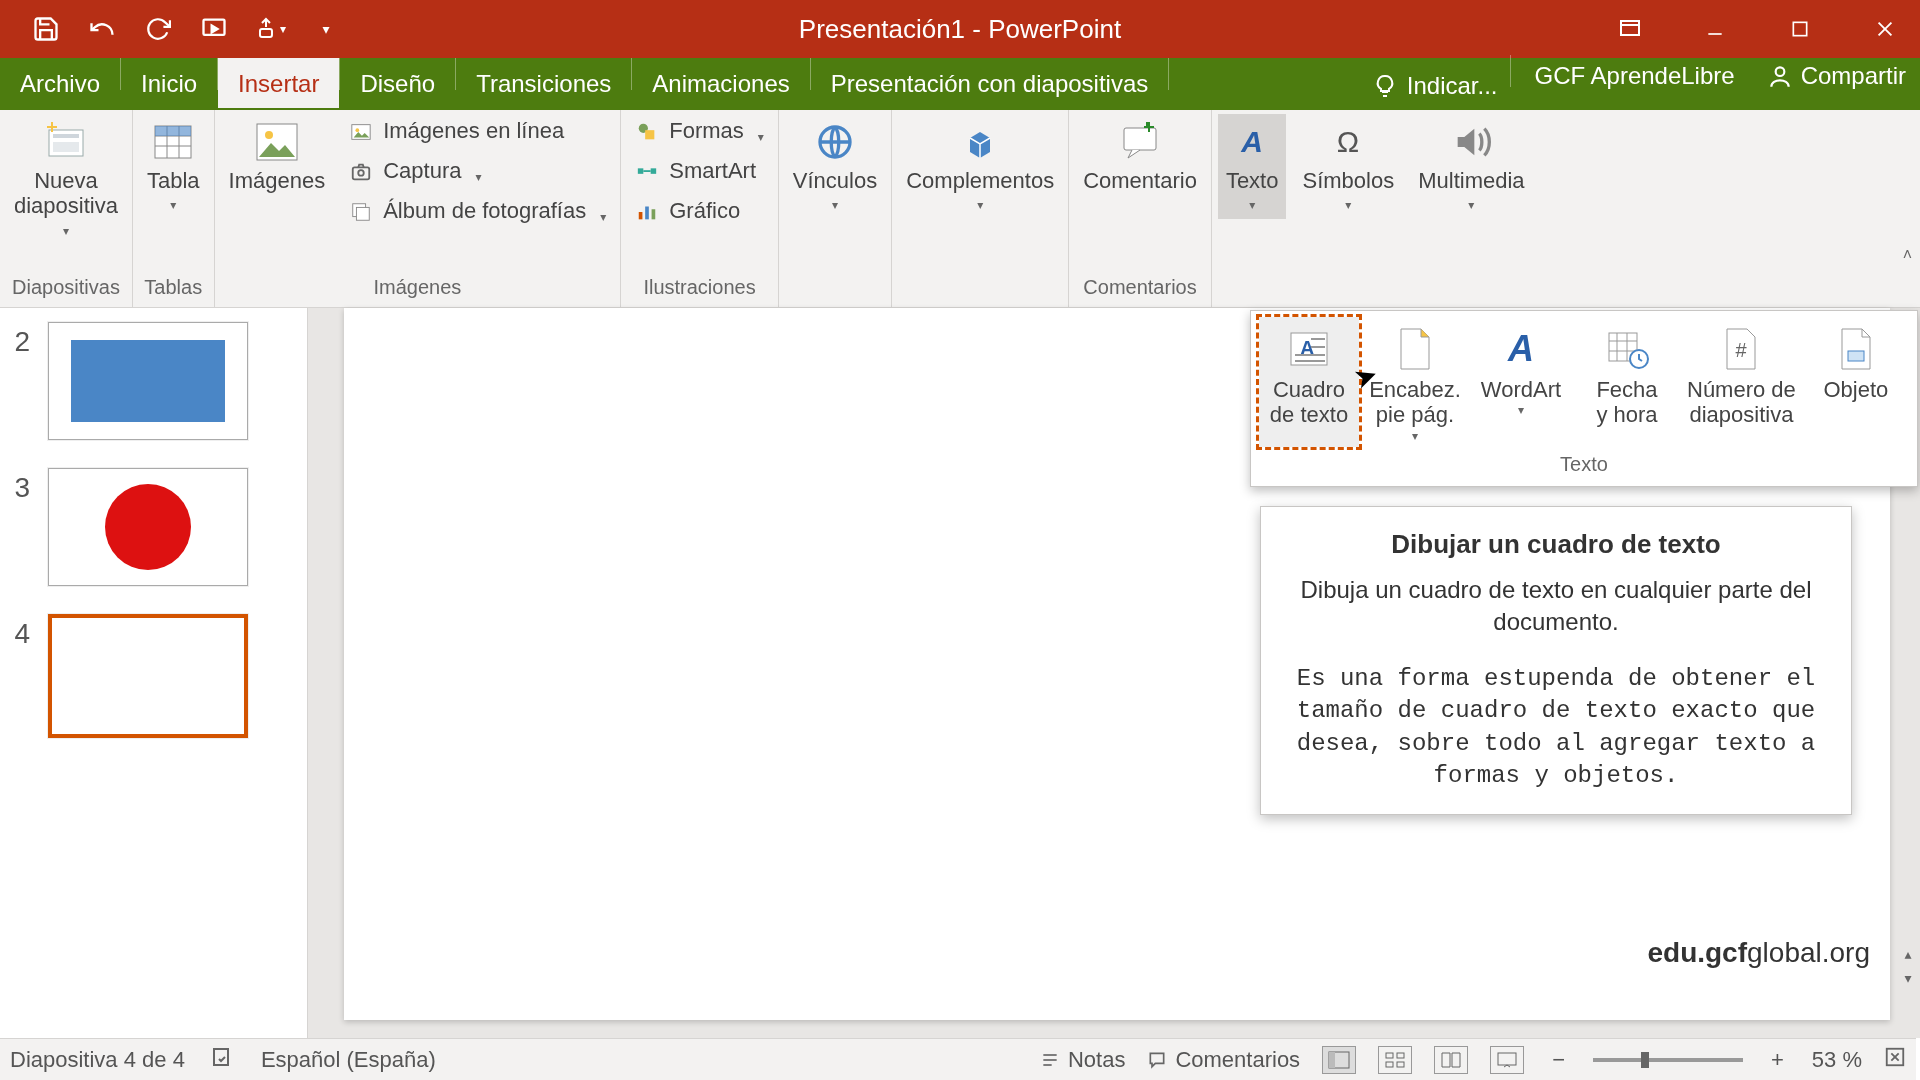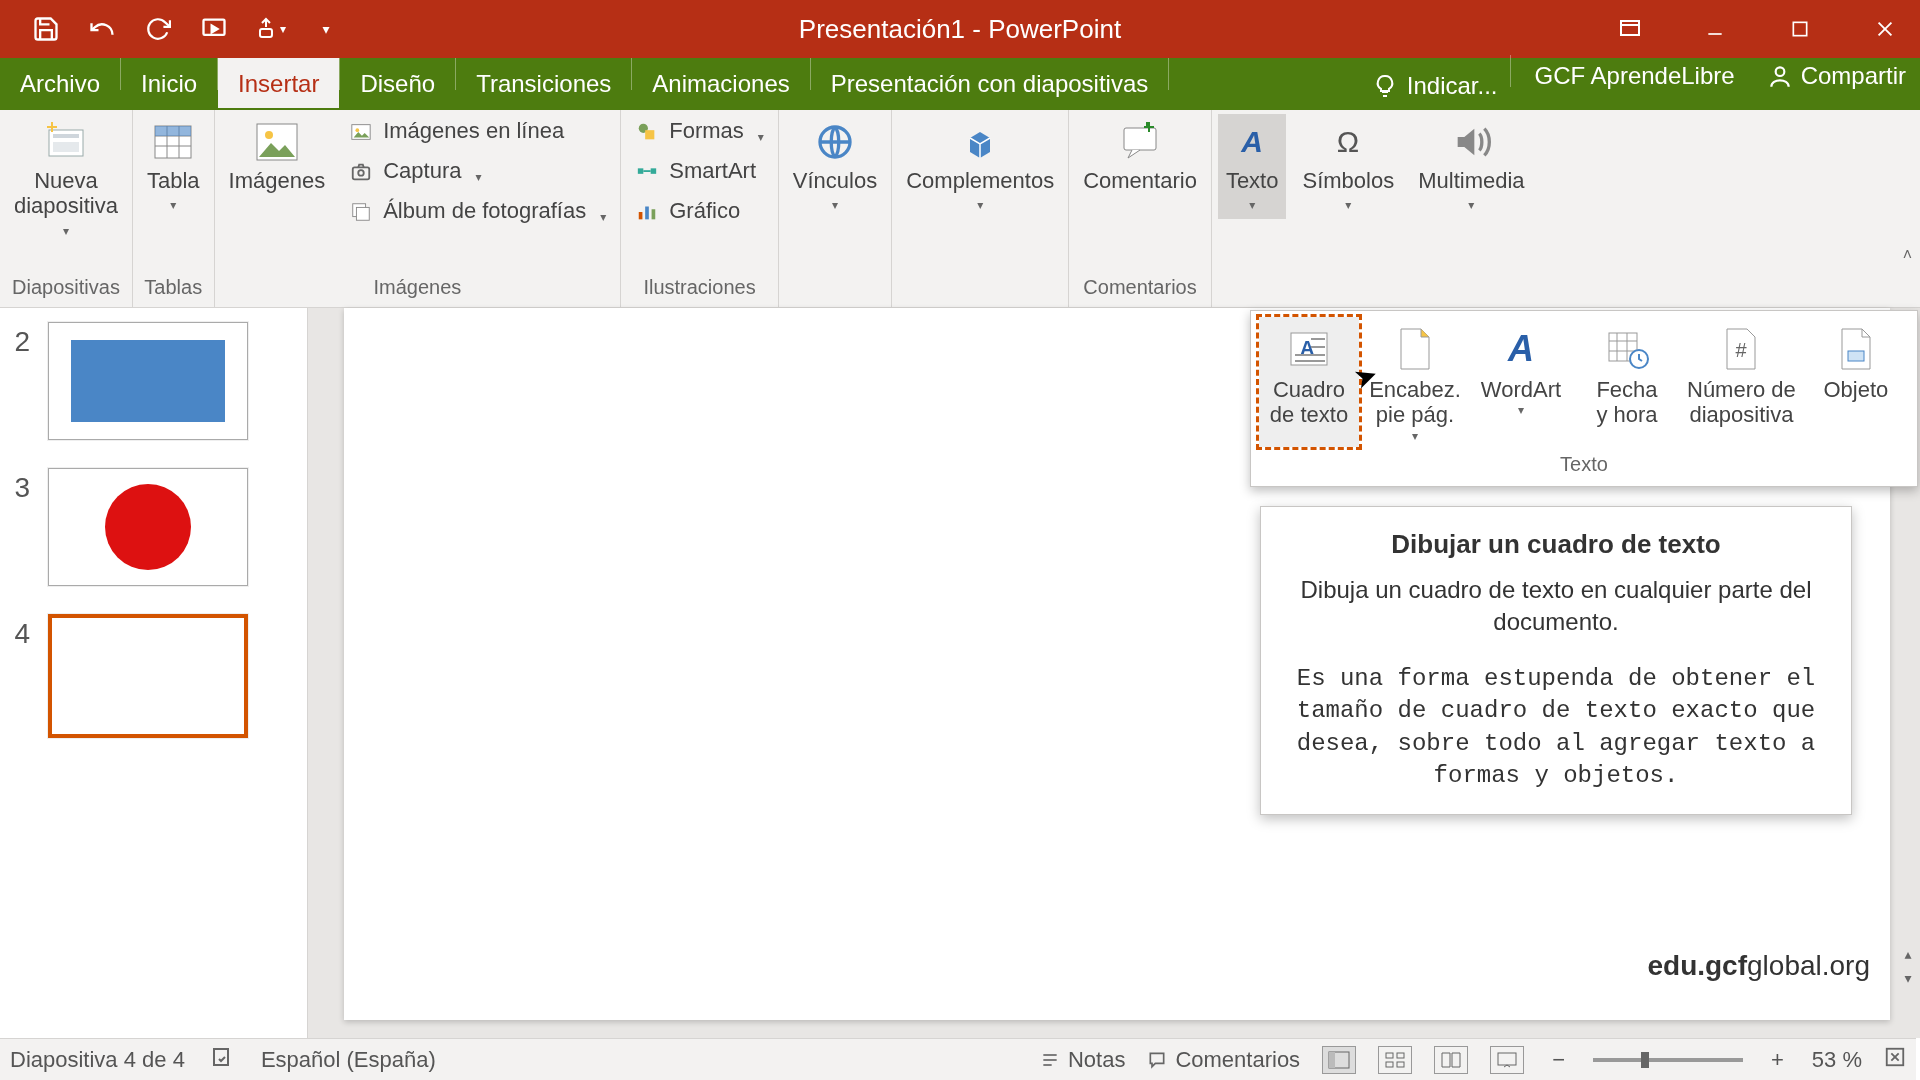--- a/index.html
+++ b/index.html
@@ -43,21 +43,21 @@
 .workspace { position: absolute; top: 308px; bottom: 42px; left: 0; right: 0; display: flex; }
 .slide-panel { width: 308px; background: #fff; border-right: 1px solid #d6d4d2; padding-top: 8px; }
 .thumb-row { display: flex; align-items: flex-start; gap: 18px; padding: 6px 24px 22px 8px; }
 .thumb-num { font-size: 28px; color: #555; width: 22px; text-align: right; margin-top: 4px; }
 .thumb { width: 200px; height: 118px; border: 1px solid #aaa; background: #fff; display: flex; align-items: center; justify-content: center; box-shadow: 0 0 0 1px #00000010; }
 .thumb.selected { border: 4px solid #d35400; height: 124px; }
 .thumb .rect-shape { width: 154px; height: 82px; background: #4a86c6; }
 .thumb .circle-shape { width: 86px; height: 86px; border-radius: 50%; background: #dd1111; }
 .canvas-area { flex: 1; background: #e8e6e4; position: relative; }
 .slide-canvas { position: absolute; left: 36px; top: 0; right: 30px; bottom: 18px; background: #fff; box-shadow: 0 2px 6px rgba(0,0,0,0.2); }
-.watermark { position: absolute; right: 50px; bottom: 56px; font-size: 28px; color: #333; }
+.watermark { position: absolute; right: 50px; bottom: 69px; font-size: 28px; color: #333; }
 .vscroll { position: absolute; right: 2px; top: 0; bottom: 0; width: 20px; }
 .scroll-arrow { position: absolute; width: 20px; height: 22px; color: #666; font-size: 14px; text-align: center; cursor: pointer; }
 .sa-up { bottom: 70px; }
 .sa-dn { bottom: 46px; }
 
 
 .text-gallery { position: absolute; left: 1250px; top: 310px; width: 668px; background: #fff; border: 1px solid #c8c6c4; box-shadow: 0 4px 10px rgba(0,0,0,0.25); z-index: 50; }
 .gallery-items { display: flex; padding: 6px 8px 4px; gap: 6px; }
 .g-btn { display: flex; flex-direction: column; align-items: center; text-align: center; cursor: pointer; padding: 4px 4px; font-size: 22px; color: #444; line-height: 1.15; min-width: 100px; }
 .g-btn .ico { height: 56px; width: 56px; }

